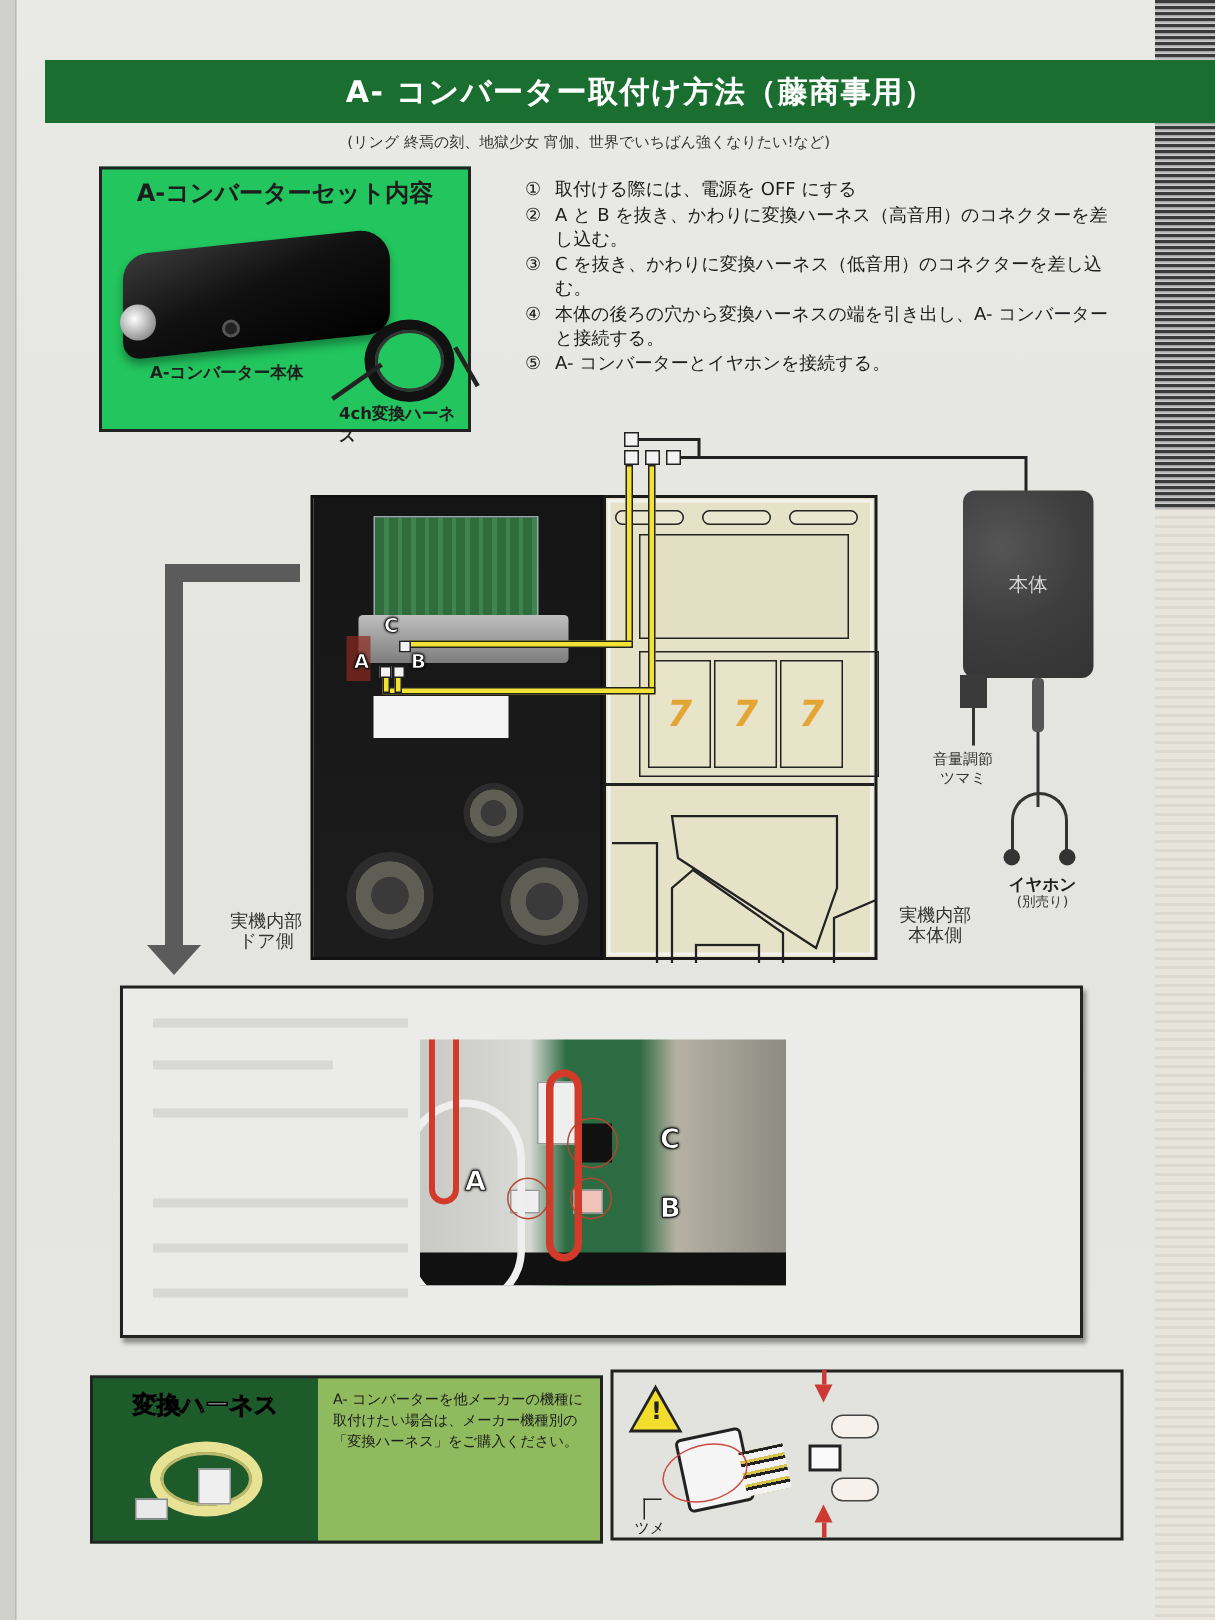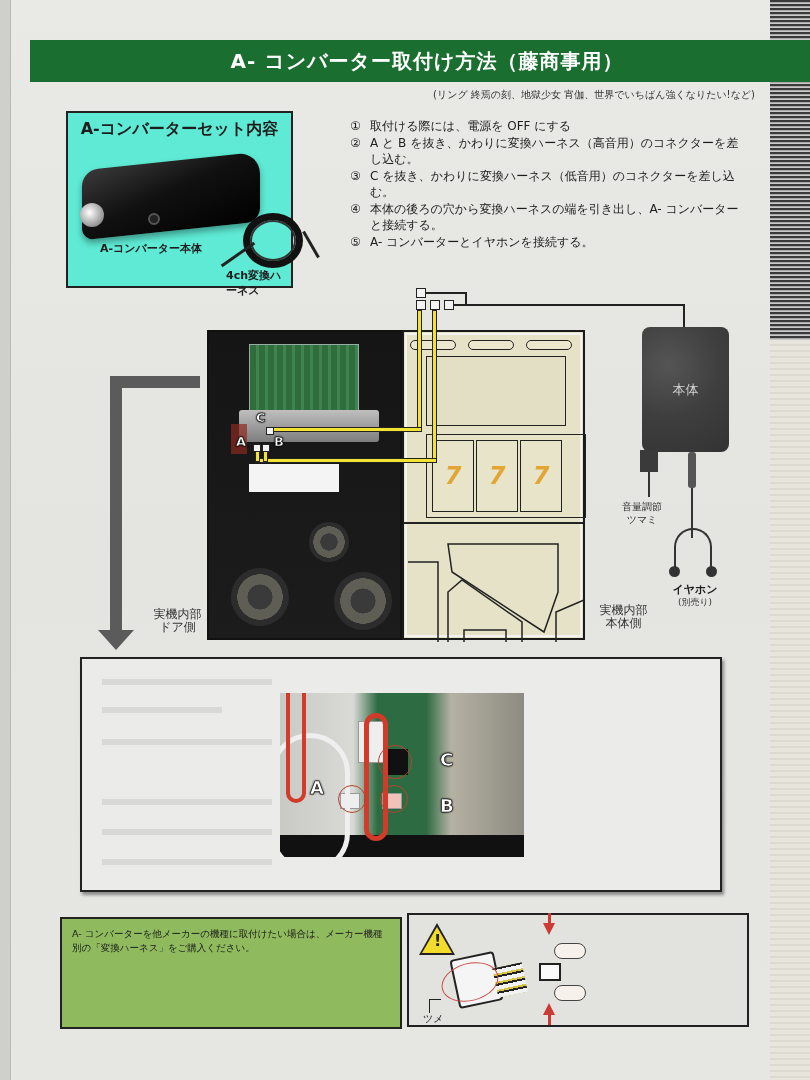--- a/index.html
+++ b/index.html
@@ -31,28 +31,28 @@
     background: repeating-linear-gradient(180deg, #3a3a3a 0px, #3a3a3a 2px, #9a9a9a 2px, #d8d8d8 4px); }
 
   
   .title-bar {
     position: absolute; left: 30px; top: 40px; width: 794px; height: 42px;
     background: #1a6e2f;
     display: flex; align-items: center; justify-content: center;
     color: #fff; font-weight: bold; font-size: 20px; letter-spacing: 1px;
   }
   .subtitle {
-    position: absolute; left: 30px; top: 88px; width: 725px; text-align: right;
+    position: absolute; left: 30px; top: 88px; width: 725px; text-align: center;
     font-size: 10px; color: #333;
   }
 
   
   .set-box {
-    position: absolute; left: 66px; top: 111px; width: 227px; height: 177px;
-    border: 2px solid #222; background: #5eead4;
+    position: absolute; left: 66px; top: 111px; width: 248px; height: 177px;
+    border: 2px solid #222; background: #22c55e;
   }
   .set-box .set-title { position: absolute; left: 0; top: 6px; width: 100%; text-align: center; font-weight: bold; font-size: 16px; }
   .device {
     position: absolute; left: 14px; top: 48px; width: 178px; height: 70px;
     background: linear-gradient(160deg, #3a3a3a 0%, #111 45%, #000 100%);
     border-radius: 16px 22px 14px 12px;
     transform: skewY(-6deg);
     box-shadow: 0 4px 6px rgba(0,0,0,0.35);
   }
   .knob { position: absolute; left: 12px; top: 90px; width: 24px; height: 24px; border-radius: 50%;
@@ -344,20 +344,26 @@
     <div class="circle" style="left:98px;top:52px;width:34px;height:34px;"></div>
     <div class="circle" style="left:58px;top:92px;"></div>
     <div class="circle" style="left:100px;top:92px;"></div>
     <div class="abc" style="left:30px;top:84px;">A</div>
     <div class="abc" style="left:160px;top:102px;">B</div>
     <div class="abc" style="left:160px;top:56px;">C</div>
   </div>
 </div>
 
 <div class="harness-box">
+  <div class="left">
+    <div class="hb-title">変換ハーネス</div>
+    <div class="coil-yellow"></div>
+    <div class="coil-plug1"></div>
+    <div class="coil-plug2"></div>
+  </div>
   <div class="right">
     <p>A- コンバーターを他メーカーの機種に取付けたい場合は、メーカー機種別の「変換ハーネス」をご購入ください。</p>
   </div>
 </div>
 
 <div class="caution-box">
   <div class="warn-tri"></div>
   <div class="warn-tri-inner"></div>
   <div class="warn-mark">!</div>
   <div class="conn-illus"></div>

